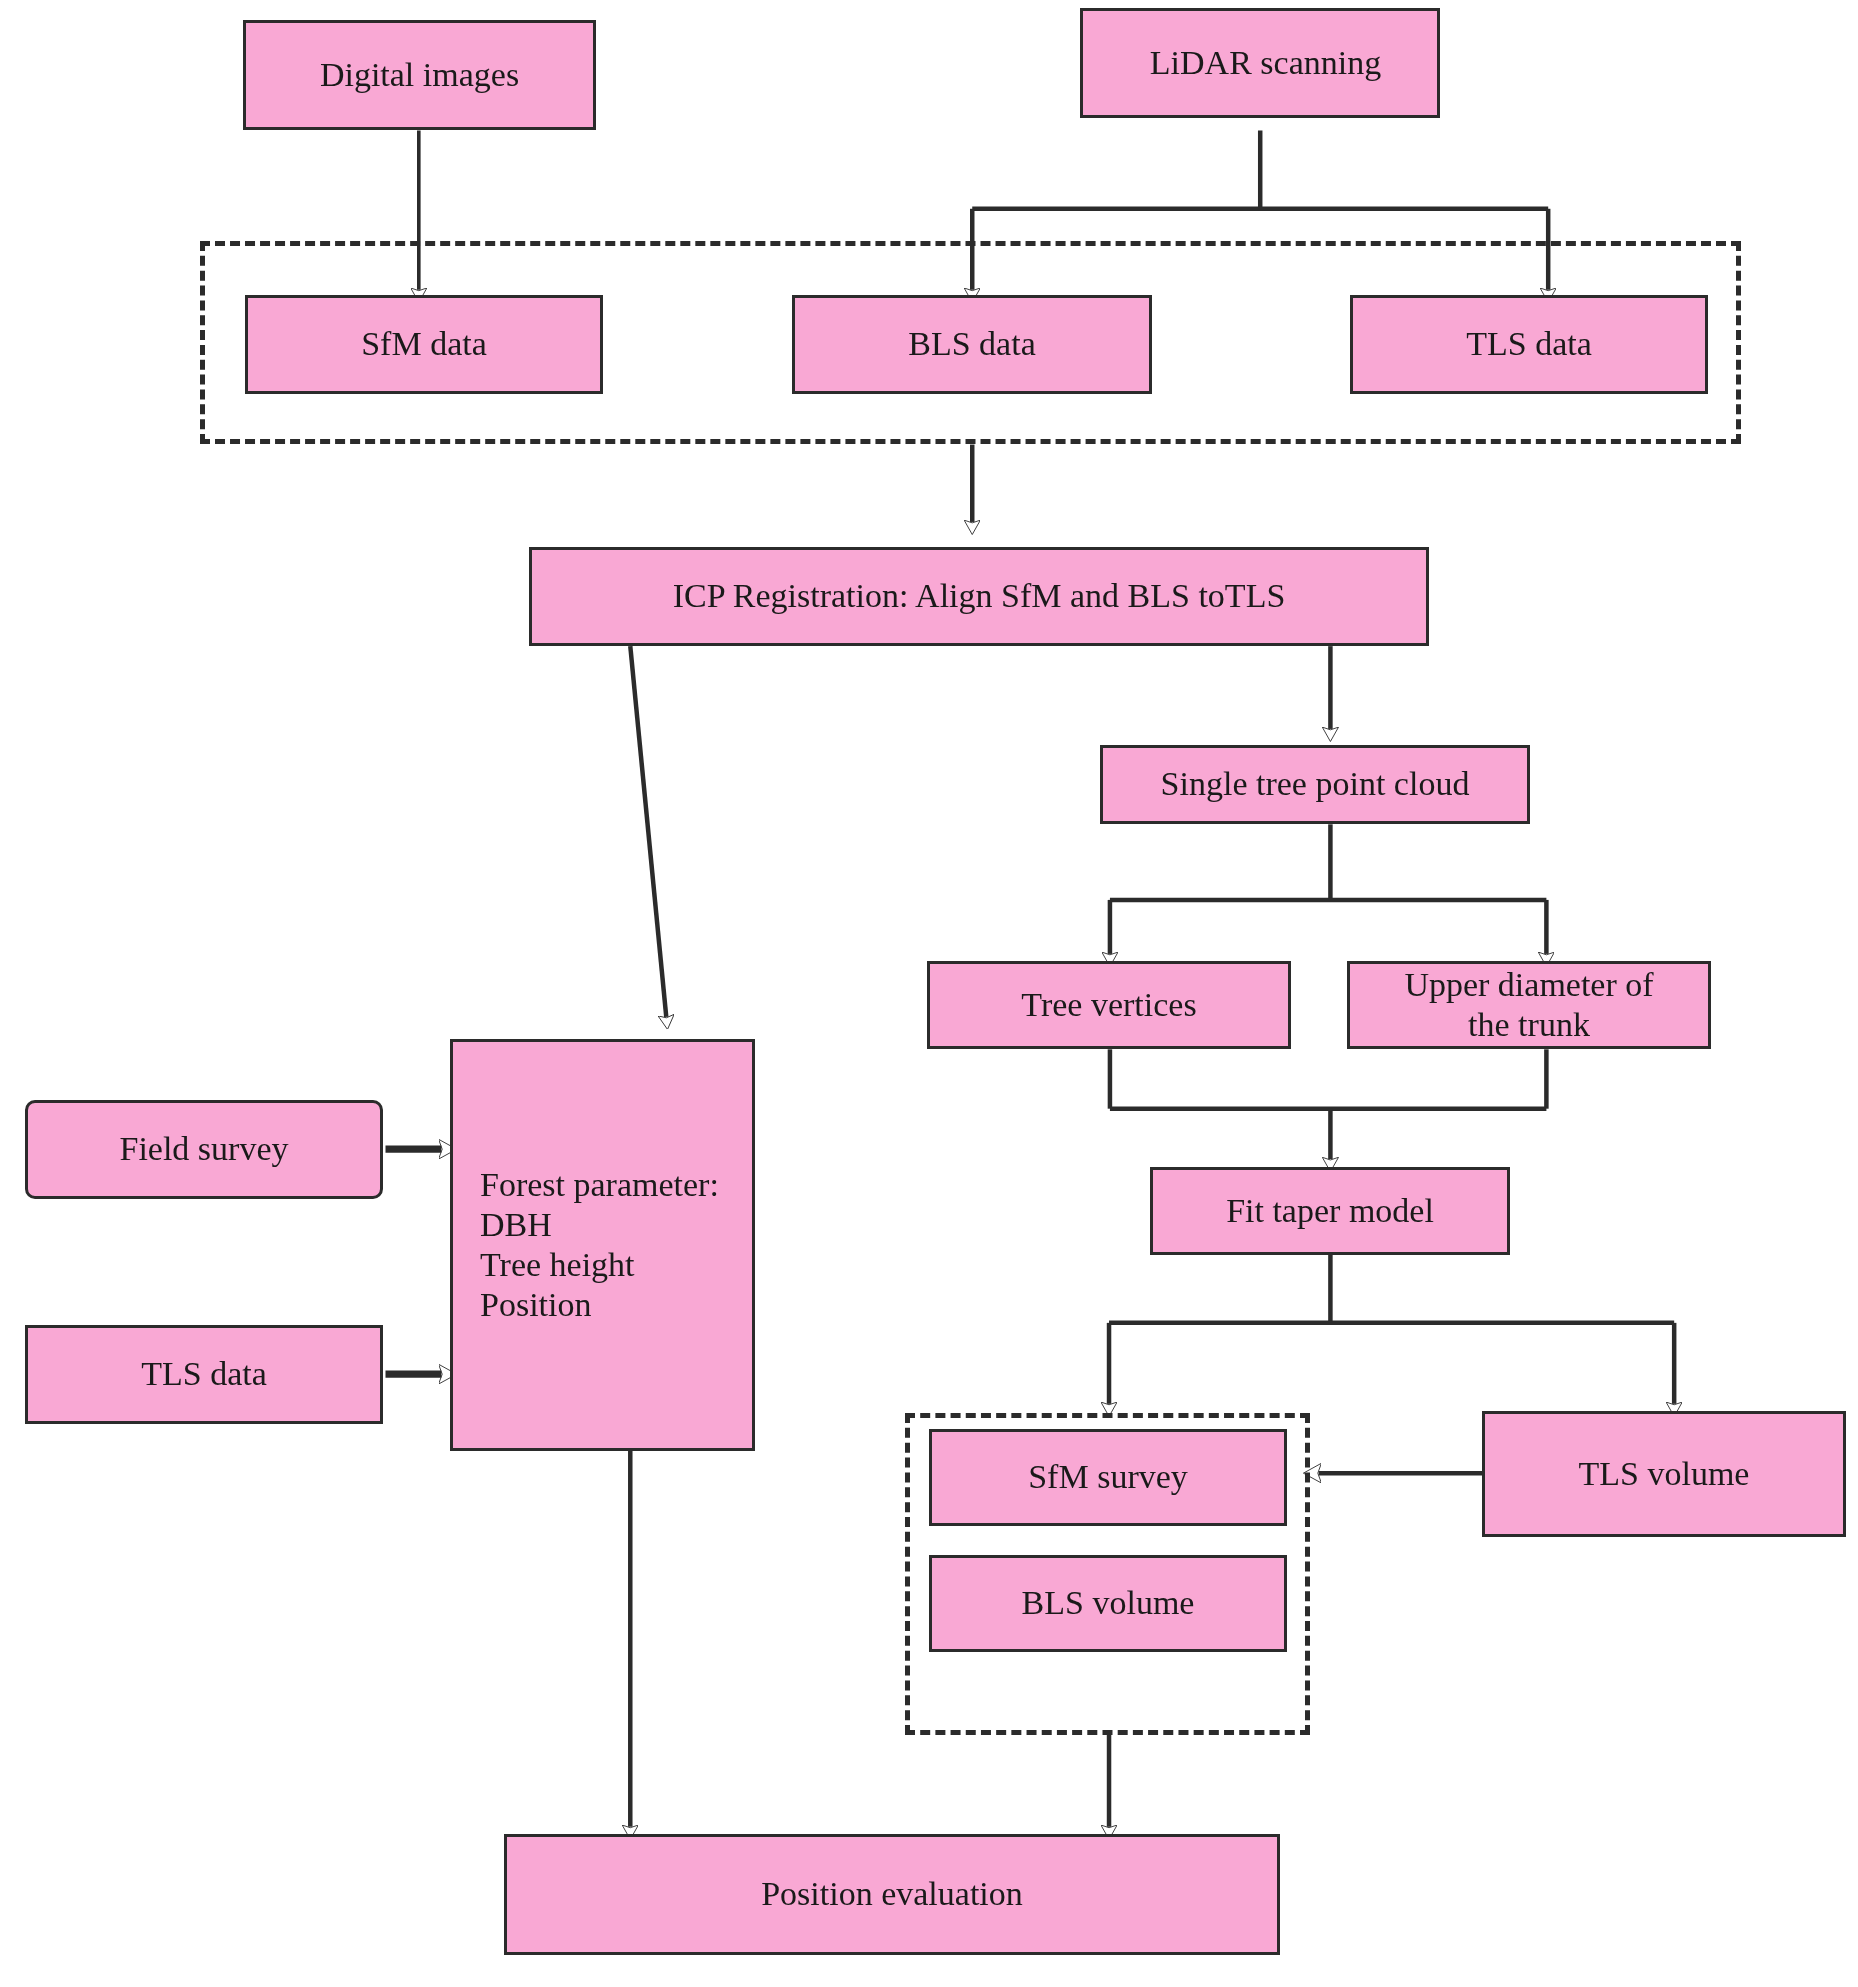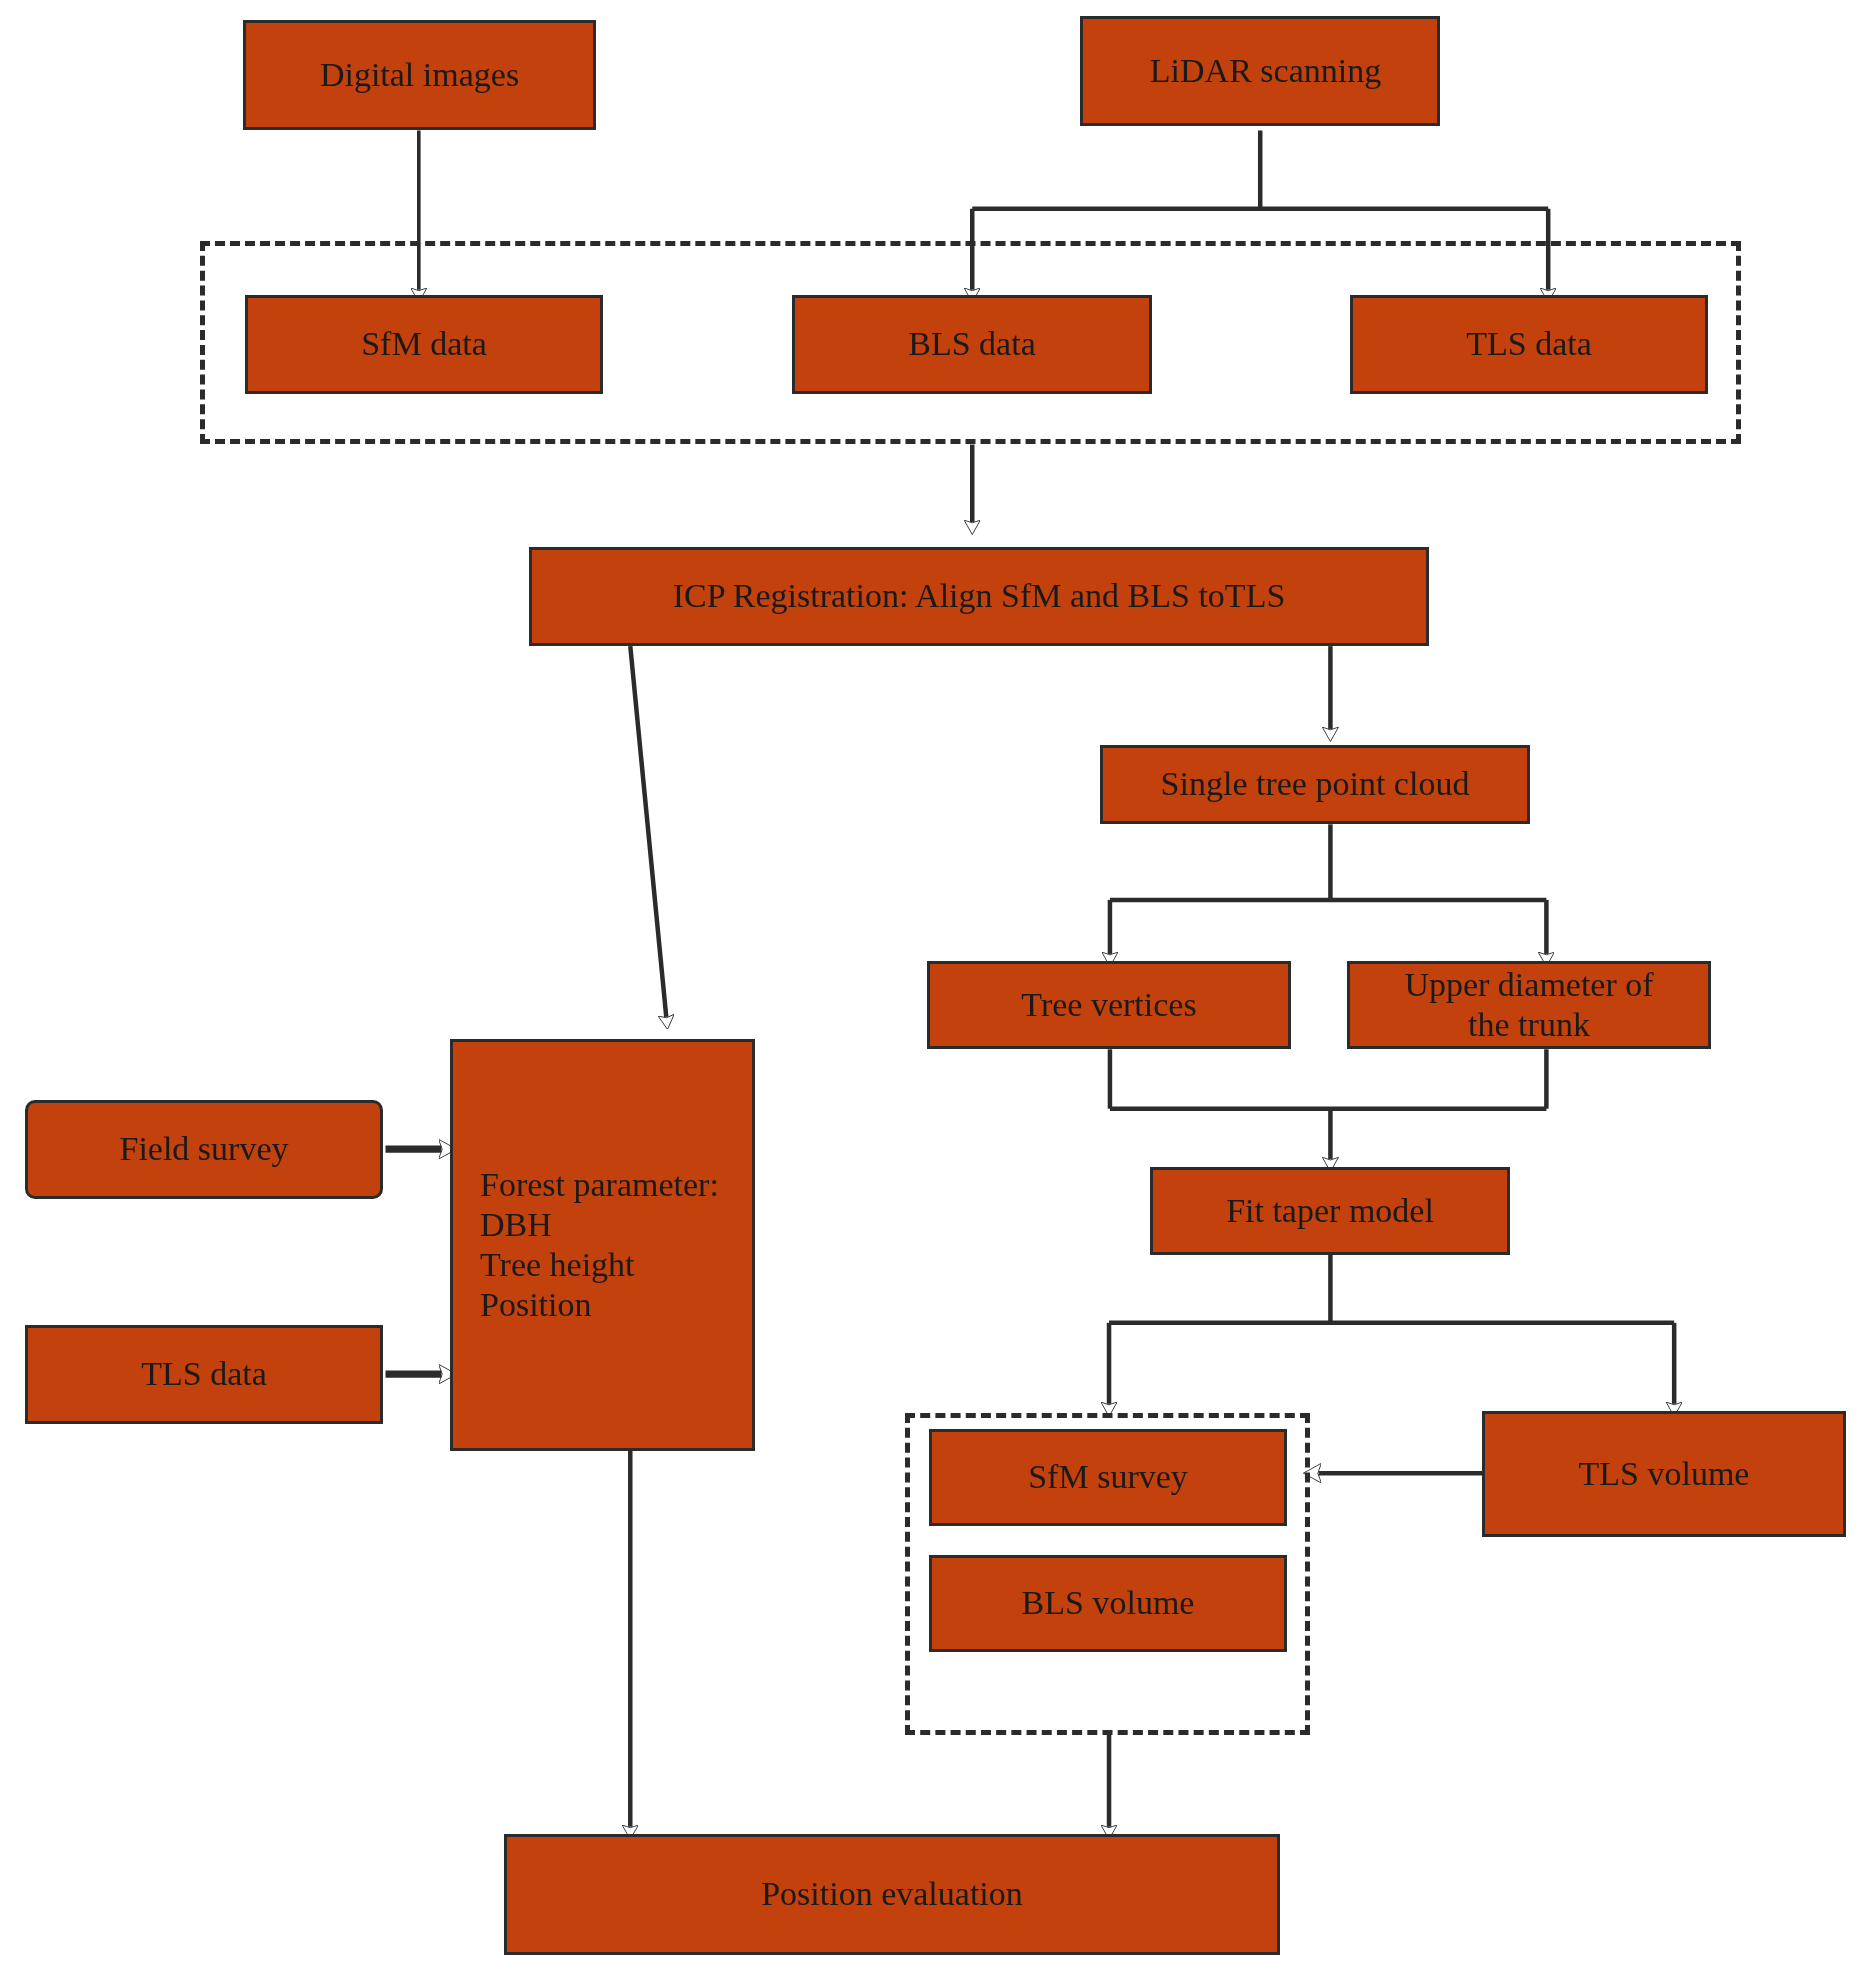--- a/index.html
+++ b/index.html
@@ -12,21 +12,21 @@
     width: 1859px;
     height: 1987px;
     background: #ffffff;
     font-family: "Liberation Serif", "DejaVu Serif", serif;
     overflow: hidden;
   }
   .node {
     position: absolute;
     box-sizing: border-box;
     border: 3.6px solid #2b2b2b;
-    background: #c2410c;
+    background: #f9a8d4;
     display: flex;
     align-items: center;
     justify-content: center;
     text-align: center;
     color: #1a1a1a;
     font-size: 34px;
     line-height: 1.18;
     padding: 3.6px 9px;
     z-index: 3;
   }
@@ -113,21 +113,21 @@
 
     <path d="M428,1277 L490,1277" stroke-width="8" marker-end="url(#ahl)"></path>
 
     <path d="M428,1527 L490,1527" stroke-width="8" marker-end="url(#ahl)"></path>
   </svg>
 
   <div class="node" style="left:243px; top:20px; width:353px; height:110px;">
     <span class="ml">Digital images</span>
   </div>
 
-  <div class="node" style="left:1080px; top:16px; width:360px; height:110px;padding-left:20px;">
+  <div class="node" style="left:1080px; top:8px; width:360px; height:110px;padding-left:20px;">
     <span class="ml">LiDAR scanning</span>
   </div>
 
   <div class="node" style="left:245px; top:295px; width:358px; height:99px;">
     <span class="ml">SfM data</span>
   </div>
 
   <div class="node" style="left:792px; top:295px; width:360px; height:99px;">
     <span class="ml">BLS data</span>
   </div>

